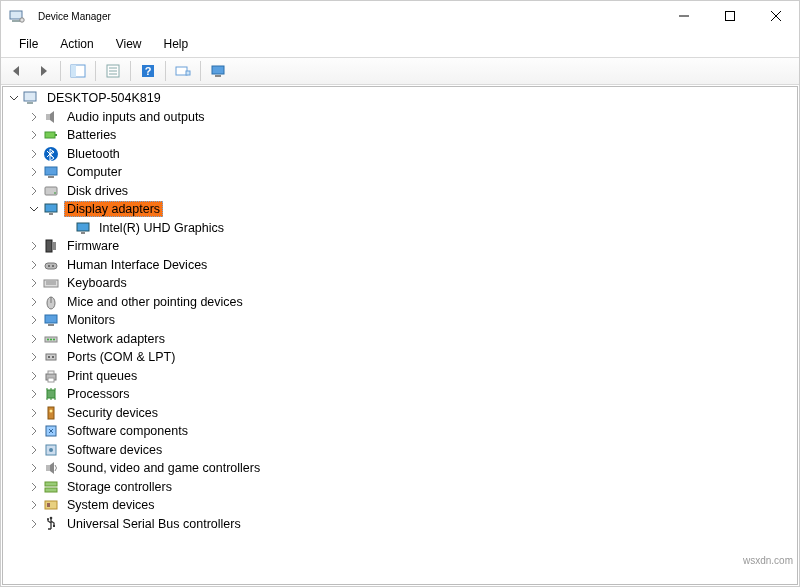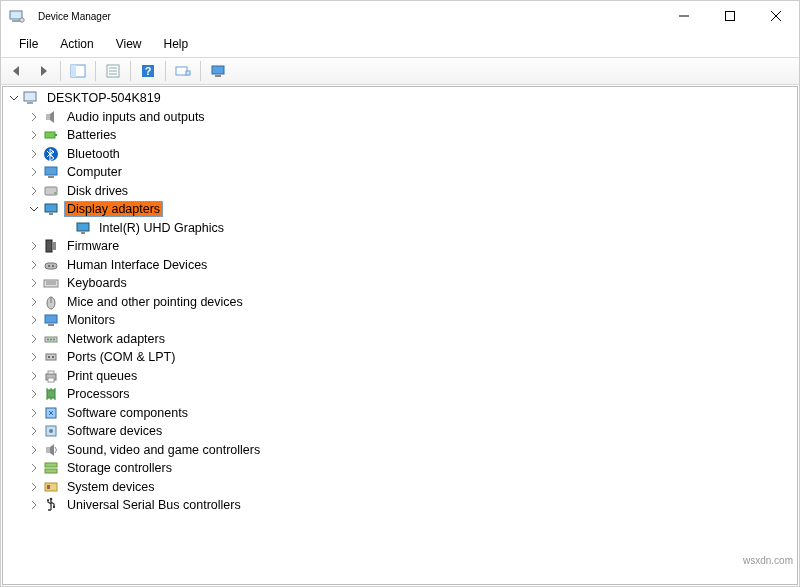--- a/index.html
+++ b/index.html
@@ -368,20 +368,34 @@
           <span class="label">Processors</span>
         </div>
         <div class="row ind1">
           <span class="expander">
             <svg width="10" height="10">
               <path d="M3 1 L7 5 L3 9" fill="none" stroke="#808080"></path>
             </svg>
           </span>
           <span class="ricon">
             <svg width="16" height="16" viewBox="0 0 16 16">
+              <rect x="5" y="2" width="6" height="12" fill="#c83" stroke="#851"></rect>
+              <circle cx="8" cy="6" r="1.5" fill="#fe9"></circle>
+            </svg>
+          </span>
+          <span class="label">Security devices</span>
+        </div>
+        <div class="row ind1">
+          <span class="expander">
+            <svg width="10" height="10">
+              <path d="M3 1 L7 5 L3 9" fill="none" stroke="#808080"></path>
+            </svg>
+          </span>
+          <span class="ricon">
+            <svg width="16" height="16" viewBox="0 0 16 16">
               <rect x="3" y="3" width="10" height="10" fill="#9cf" stroke="#369"></rect>
               <path d="M6 6 L10 10 M10 6 L6 10" stroke="#369"></path>
             </svg>
           </span>
           <span class="label">Software components</span>
         </div>
         <div class="row ind1">
           <span class="expander">
             <svg width="10" height="10">
               <path d="M3 1 L7 5 L3 9" fill="none" stroke="#808080"></path>

